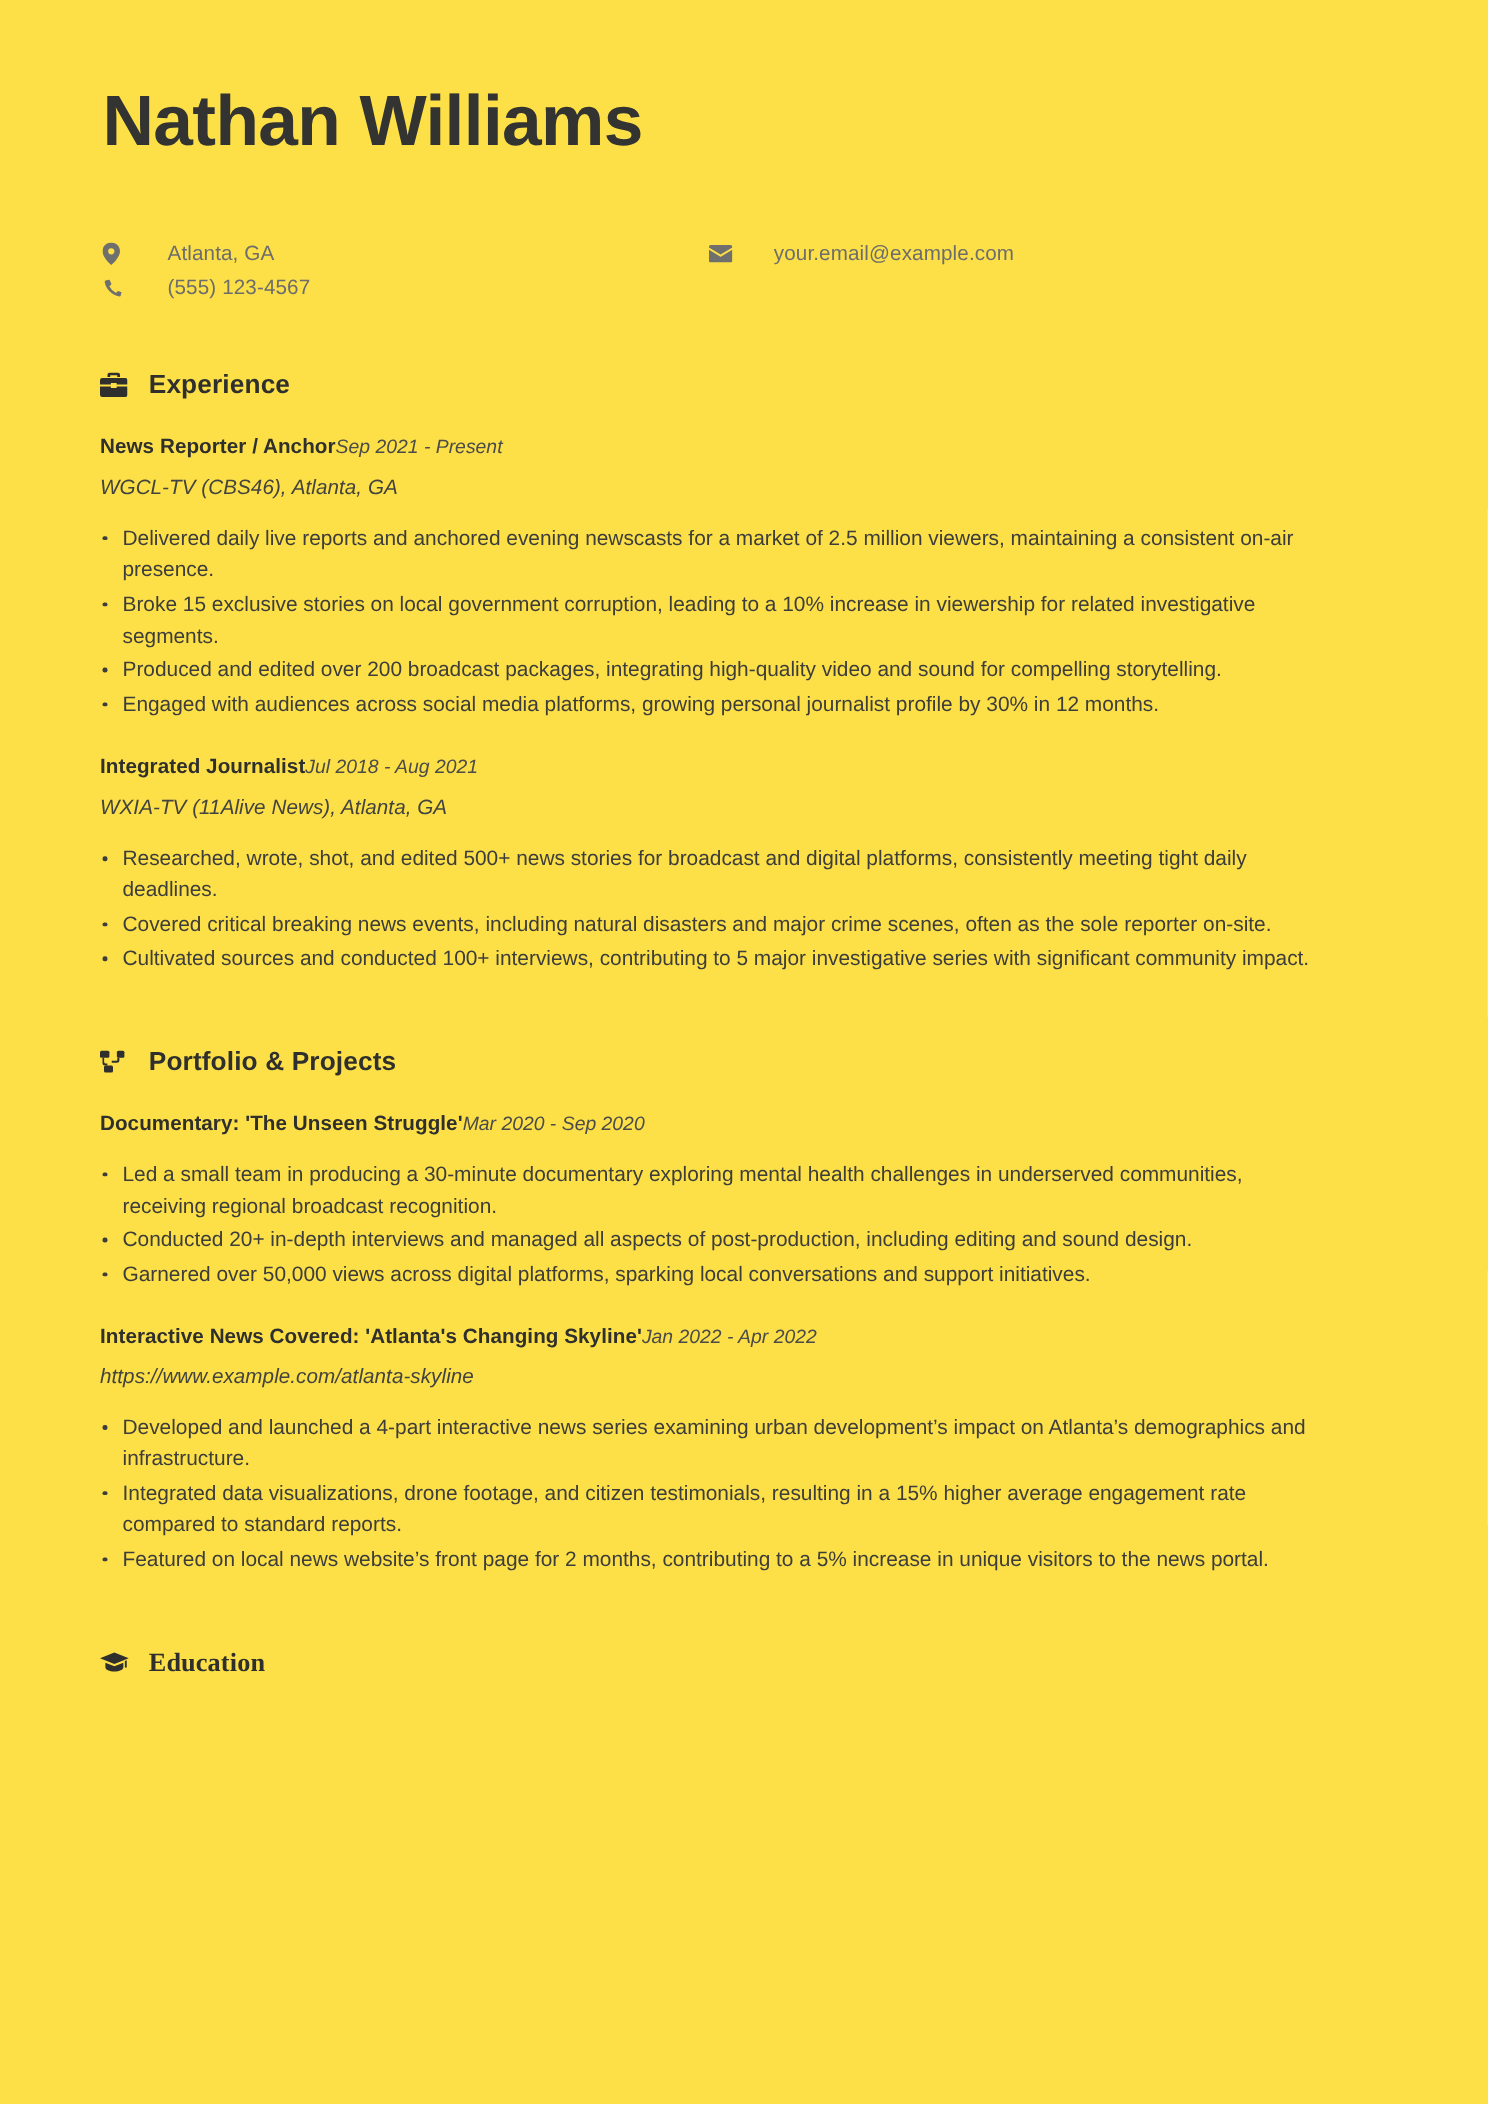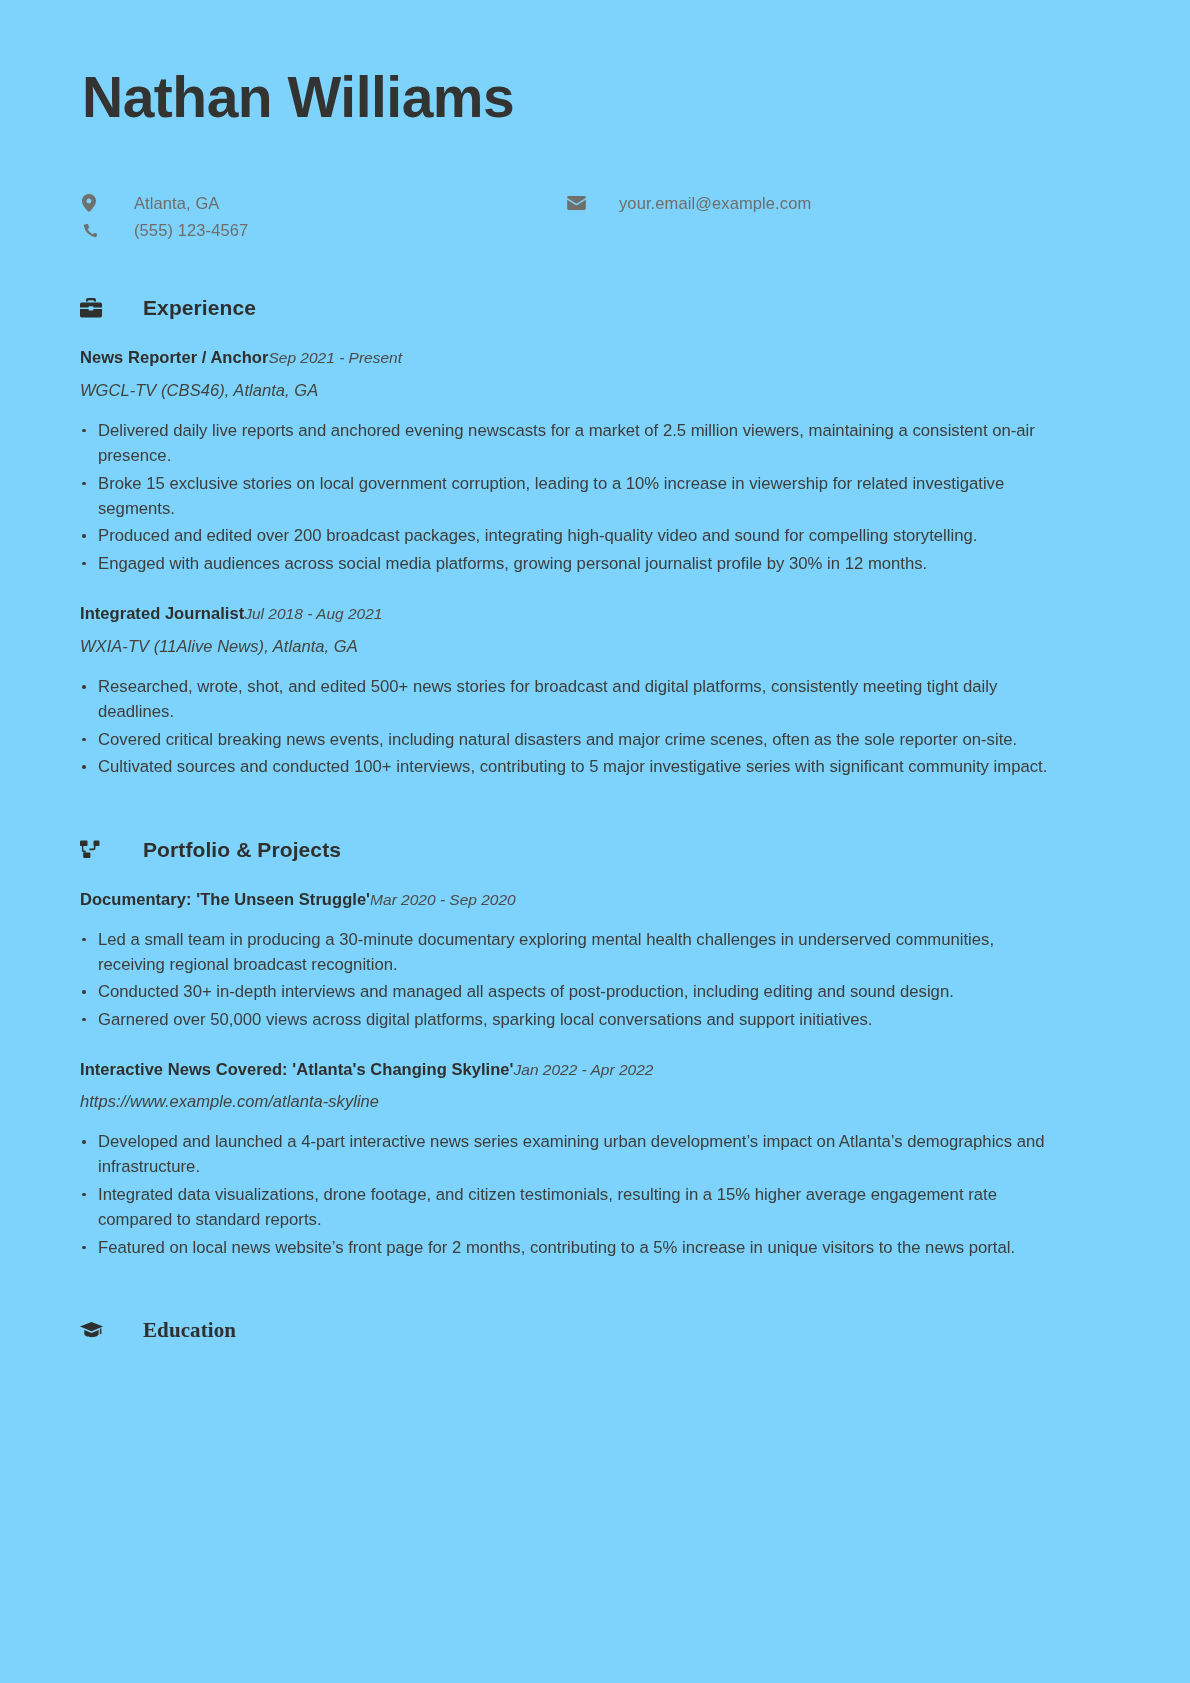--- a/index.html
+++ b/index.html
@@ -12,21 +12,21 @@
     background: #f4f1ea;
     font-family: "Liberation Sans", sans-serif;
     color: #3a3a38;
     -webkit-font-smoothing: antialiased;
   }
   .page {
     width: 1190px;
     min-height: 1683px;
     box-sizing: border-box;
     padding: 58px 80px 40px 80px;
-    background: #7dd3fc;
+    background: #fde047;
   }
   
   .name {
     font-size: 57px;
     font-weight: 700;
     letter-spacing: -0.5px;
     color: #333331;
     line-height: 1.05;
     margin: 10px 0 0 2px;
   }
@@ -65,21 +65,20 @@
     white-space: nowrap;
   }
   
   .section { margin-top: 44px; }
   .section.portfolio { margin-top: 58px; }
   .section.education { margin-top: 58px; font-family: Liberation Serif, serif; }
   .section-head {
     display: flex;
     align-items: center;
     margin-bottom: 28px;
-    gap: 24px;
   }
   .section-icon {
     width: 26px;
     min-width: 26px;
     display: flex;
     align-items: center;
     color: #2f2f2d;
   }
   .section-icon svg { display: block; }
   .section-title {
@@ -246,21 +245,21 @@
       <span class="section-title">Portfolio &amp; Projects</span>
     </div>
 
     <div class="entry">
       <div class="entry-top">
         <span class="entry-title">Documentary: 'The Unseen Struggle'</span>
         <span class="entry-date">Mar 2020 - Sep 2020</span>
       </div>
       <ul class="bullets">
         <li>Led a small team in producing a 30-minute documentary exploring mental health challenges in underserved communities, receiving regional broadcast recognition.</li>
-        <li>Conducted 30+ in-depth interviews and managed all aspects of post-production, including editing and sound design.</li>
+        <li>Conducted 20+ in-depth interviews and managed all aspects of post-production, including editing and sound design.</li>
         <li>Garnered over 50,000 views across digital platforms, sparking local conversations and support initiatives.</li>
       </ul>
     </div>
 
     <div class="entry">
       <div class="entry-top">
         <span class="entry-title">Interactive News Covered: 'Atlanta's Changing Skyline'</span>
         <span class="entry-date">Jan 2022 - Apr 2022</span>
       </div>
       <div class="entry-link">https://www.example.com/atlanta-skyline</div>

